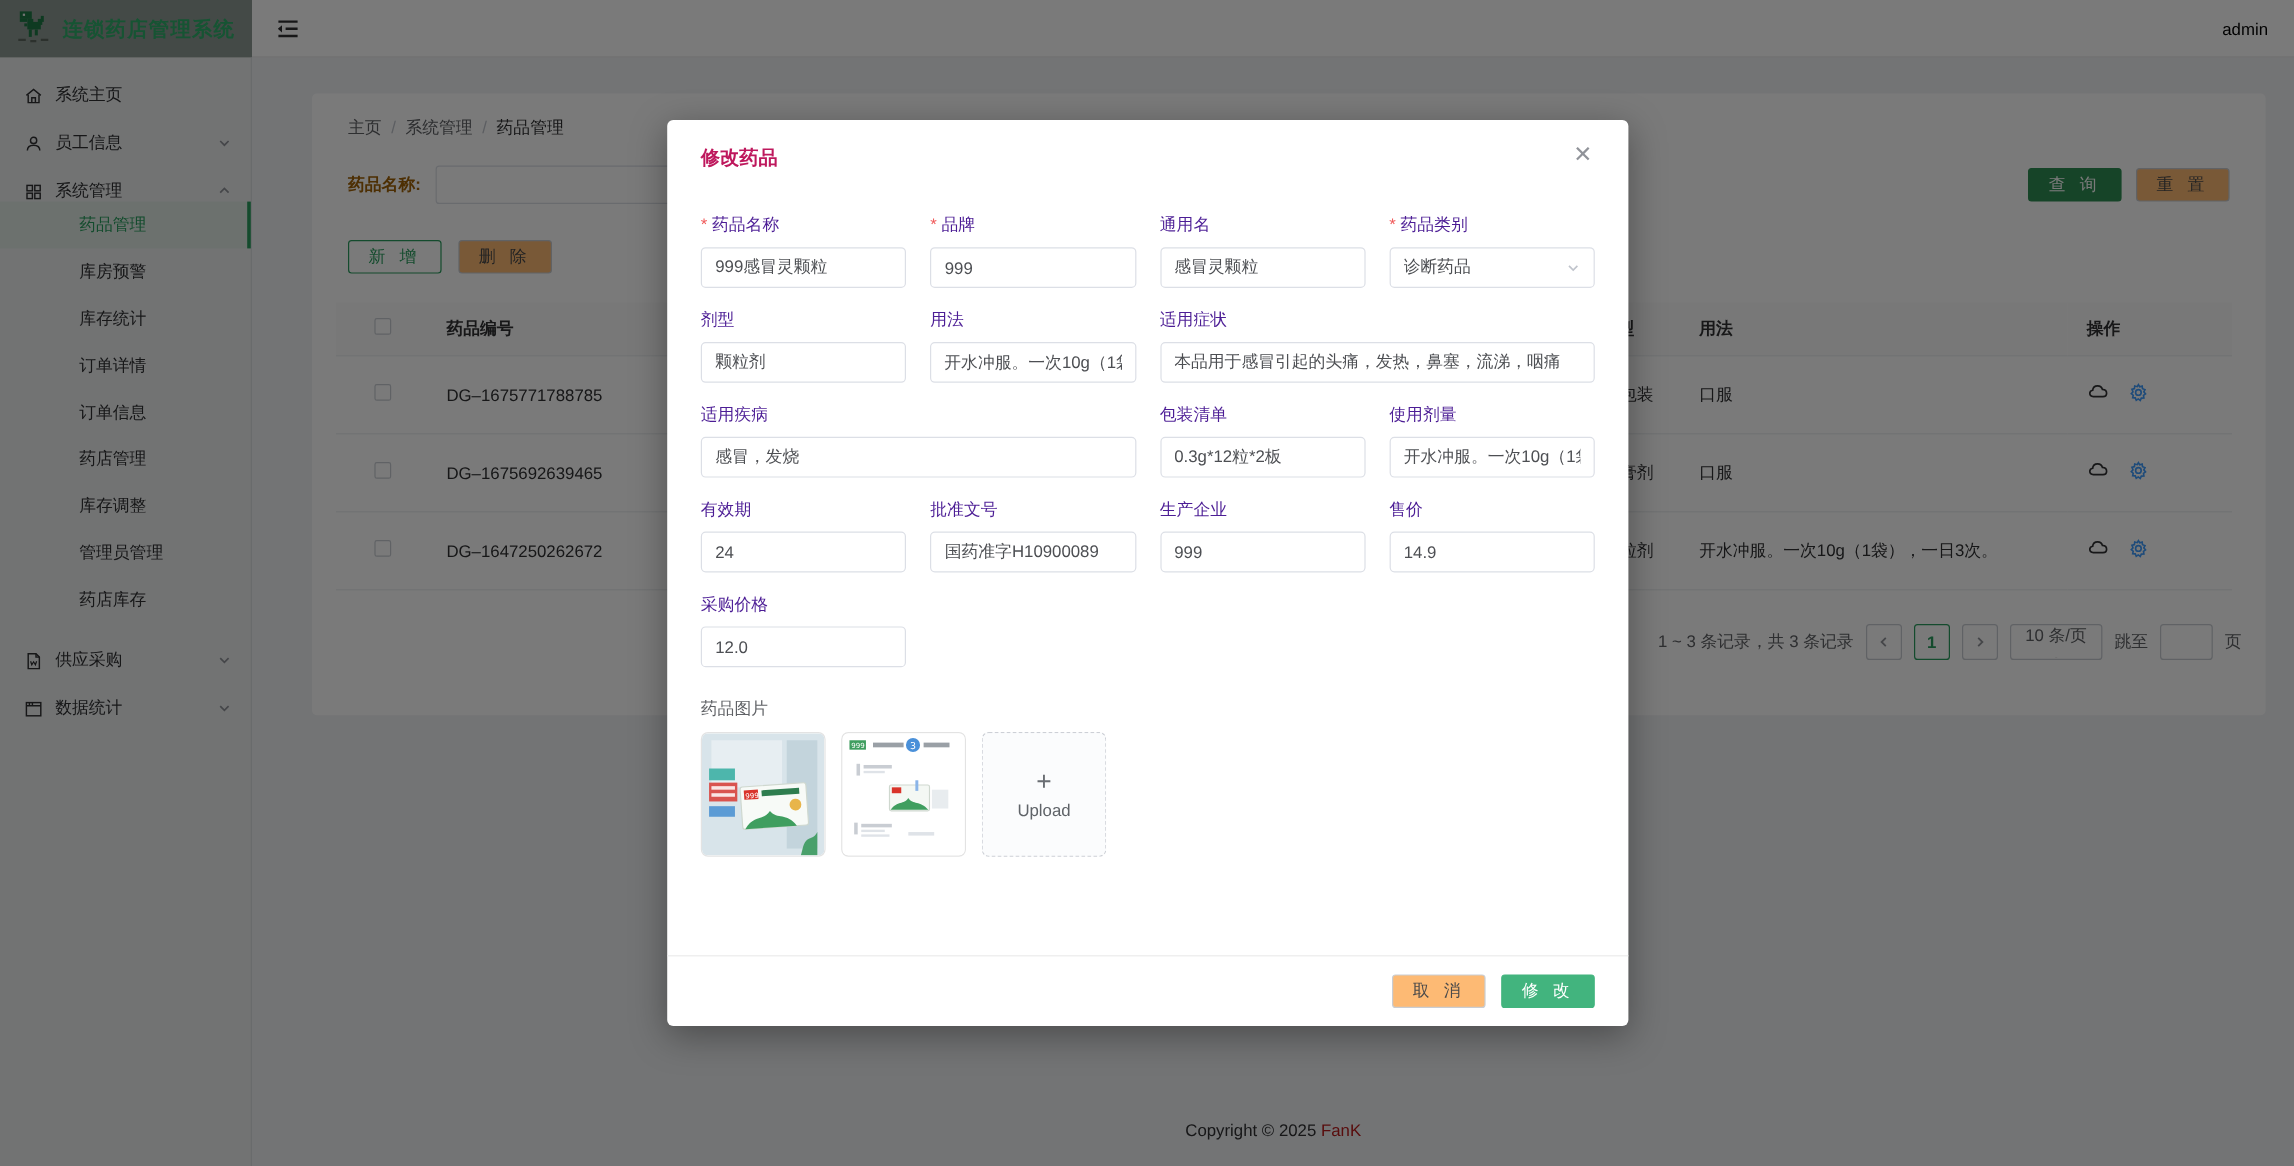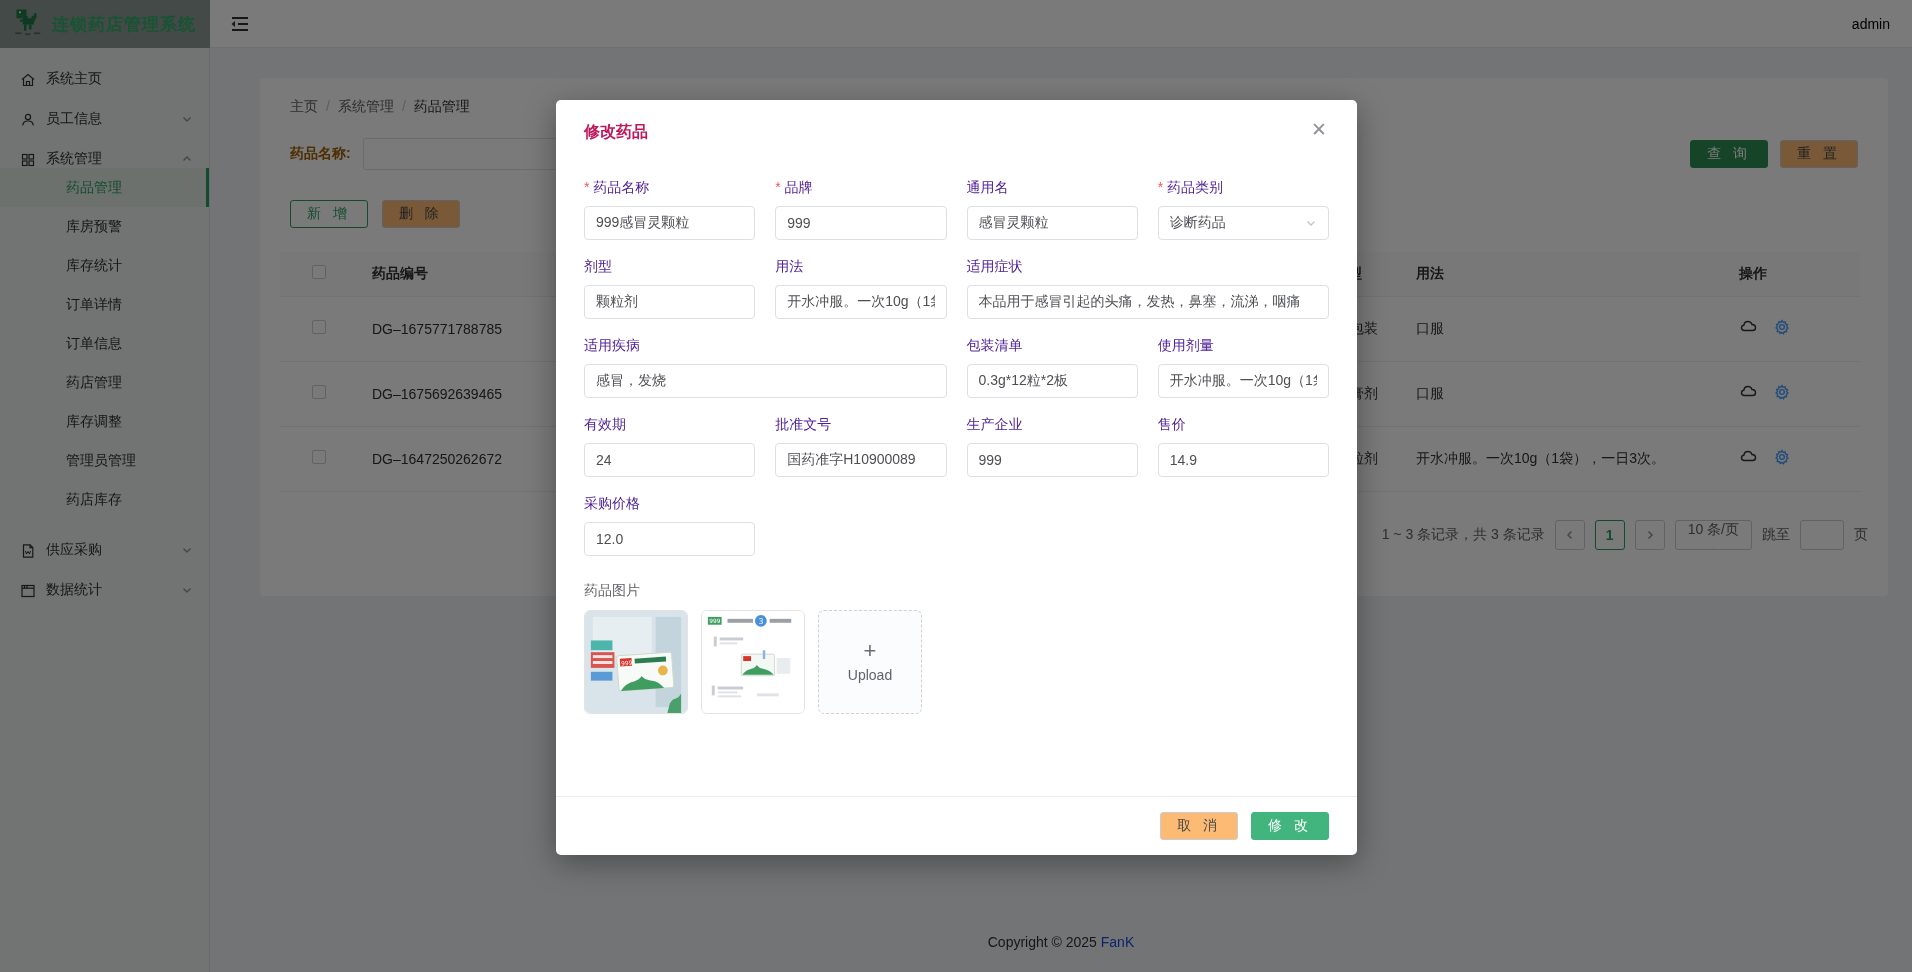--- a/index.html
+++ b/index.html
@@ -64,21 +64,21 @@
   .pagination { margin-top:28px; display:flex; justify-content:flex-end; align-items:center;
     gap:10px; font-size:14px; color:#606266; padding-right:0; }
   .pg-box { height:30px; min-width:30px; border:1px solid #c9cdd3; border-radius:3px; background:#fff;
     display:inline-flex; align-items:center; justify-content:center; padding:0 6px; cursor:pointer; color:#606266; }
   .pg-box.current { border-color:#2a9e5f; color:#2a9e5f; font-weight:bold; }
   .pg-size { padding:0 12px; gap:8px;flex-direction:column; }
   .pg-jump-input { width:44px; height:30px; border:1px solid #c9cdd3; border-radius:3px; background:#fff; }
 
   .copyright { position:absolute; left:0; right:0; bottom:22px; text-align:center;
     font-size:14px; color:#303133; }
-  .copyright .fank { color:#1d4ed8; }
+  .copyright .fank { color:#b91c1c; }
 
   
   .mask { position:absolute; inset:0; background:rgba(0,0,0,0.52); z-index:10; }
   .modal { position:absolute; left:556px; top:100px; width:801px; height:755px; background:#fff;
     border-radius:5px; z-index:20; box-shadow:0 8px 30px rgba(0,0,0,0.35); display:flex; flex-direction:column; }
   .modal-header { padding:22px 28px 10px 28px; display:flex; align-items:flex-start; }
   .modal-title { font-size:16px; font-weight:bold; color:#be185d; }
   .modal-close { margin-left:auto; width:18px; height:18px; color:#909399; font-size:19px;
     line-height:16px; cursor:pointer; }
   .modal-body { padding:26px 28px 0 28px; flex:1; }

